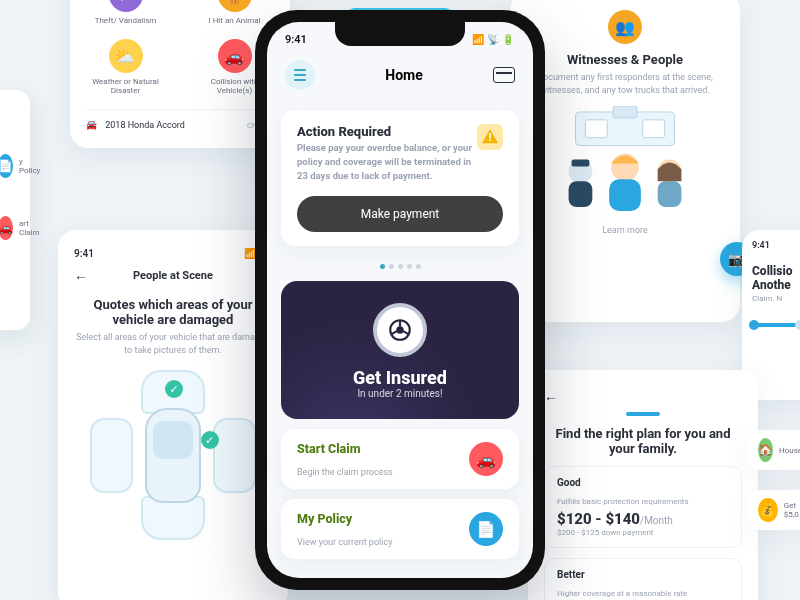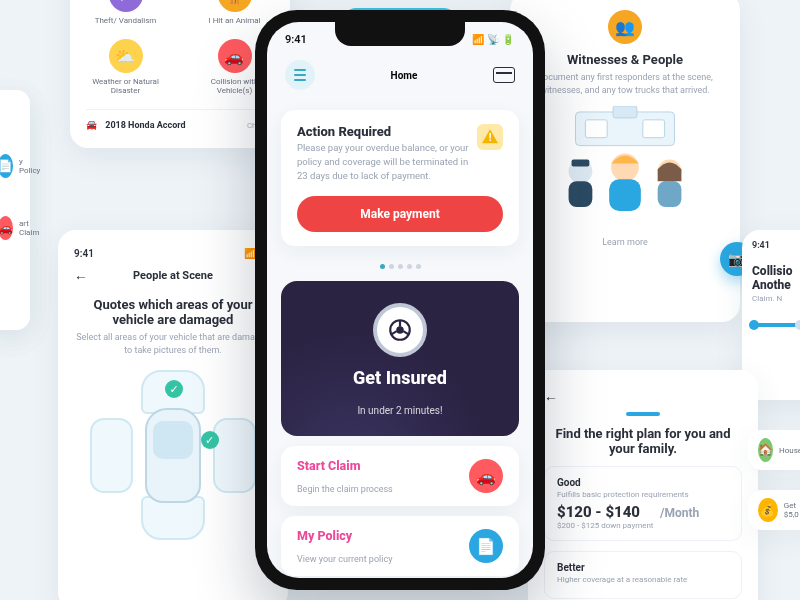--- a/index.html
+++ b/index.html
@@ -39,23 +39,23 @@
   }
 
   .sliver {
     position: absolute; background: #fff; border-radius: 14px;
     box-shadow: 0 8px 30px rgba(30,60,90,.06);
   }
   .sliver-icon { width:26px;height:26px;border-radius:50%;margin:6px;display:flex;align-items:center;justify-content:center;font-size:13px; }
 
   .quote-card { border:1px solid #eef1f5; border-radius:10px; padding:10px 12px; margin-top:10px; text-align:left; }
   .quote-card .name { font-size:10px; font-weight:700; color:#2a2f3a; }
-  .quote-card .desc { font-size:8px; color:#9aa3b2; margin:2px 0 4px; }
+  .quote-card .desc { font-size:8px; color:#9aa3b2; margin:9px 0 4px; }
   .quote-card .price { font-size:15px; font-weight:800; }
-  .quote-card .price small{ font-size:12px; font-weight:700; color:#9aa3b2;margin-left:20px; }
+  .quote-card .price small{ font-size:10px; font-weight:400; color:#9aa3b2; }
   .quote-card .sub  { font-size:8px; color:#9aa3b2; }
 
   
   .phone {
     position: absolute; left: 50%; top: 50%; transform: translate(-50%, -50%);
     width: 290px; height: 580px; background: #111; border-radius: 42px;
     padding: 12px; box-shadow: 0 30px 60px rgba(20,30,50,.25);
     z-index: 50;
   }
   .phone .screen {
@@ -75,87 +75,87 @@
 
   .app-header {
     display: flex; align-items: center; justify-content: space-between;
     padding: 4px 18px 10px;
   }
   .burger {
     width: 30px; height: 30px; border-radius: 50%; background: #dff3f9;
     display:flex; flex-direction:column; align-items:center; justify-content:center; gap:3px;
   }
   .burger span { width:12px; height:2px; background:#3aa7c4; border-radius:2px; }
-  .app-header h1 { font-size: 10px; font-weight: 700; }
+  .app-header h1 { font-size: 14px; font-weight: 700; }
   .card-icon { width:22px; height:16px; border:1.5px solid #2a2f3a; border-radius:3px; position:relative; }
   .card-icon::after{ content:""; position:absolute; left:2px; right:2px; top:4px; height:2px; background:#2a2f3a; }
 
   .card {
     background:#fff; margin:10px 14px; border-radius:14px;
     padding:14px 16px; box-shadow:0 6px 20px rgba(30,60,90,.06);
   }
   .action-card .top { display:flex; }
   .action-card h4 { font-size:13px; font-weight:800; color:#2a2f3a; }
-  .action-card p  { font-size:9.5px; color:#9aa3b2; line-height:1.45; margin-top:2px; }
+  .action-card p  { font-size:9.5px; color:#9aa3b2; line-height:1.45; margin-top:2px;font-weight:bold; }
   .warn {
     width:26px;height:26px;flex:0 0 26px;
     background:#ffe9a8;border-radius:6px;position:relative;
   }
   .warn::before{
     content:""; position:absolute; left:50%; top:50%; transform:translate(-50%,-55%);
     width:0;height:0;border-left:8px solid transparent;border-right:8px solid transparent;
     border-bottom:14px solid #f5b400;
   }
   .warn::after{
     content:"!"; position:absolute; left:50%; top:50%; transform:translate(-50%,-45%);
     color:#fff; font-size:10px; font-weight:800;
   }
   .pay-btn{
-    margin-top:14px; width:100%; background:#ef4444; color:#fff;
-    border:none; border-radius:24px; padding:11px 0; font-size:12px; font-weight:700;
+    margin-top:14px; width:100%; background:#404040; color:#fff;
+    border:none; border-radius:24px; padding:11px 0; font-size:12px; font-weight:400;
   }
   .dots { text-align:center; margin:-2px 0 2px; }
   .dots span{ display:inline-block; width:5px;height:5px;border-radius:50%; background:#cdd5e0; margin:0 2px;}
   .dots span.active{ background:#3aa7c4; }
 
   .hero {
     margin:8px 14px; border-radius:16px; background:#2a2342;
     color:#fff; text-align:center; padding:22px 16px 20px;
     background-image: radial-gradient(circle at 30% 120%, #3a3360 0%, #2a2342 55%);
   }
   .hero .ring{
     width:54px;height:54px;border-radius:50%;margin:0 auto 10px;
     background:#fff; border:4px solid #bfc7d6; display:flex;align-items:center;justify-content:center;
     font-size:22px; color:#2a2342;
   }
   .hero h2{ font-size:18px; font-weight:800; }
-  .hero p { font-size:10px; opacity:.8; margin-top:17px;}
+  .hero p { font-size:10px; opacity:.8; margin-top:0;}
 
   .row-card { display:flex; align-items:center; gap:12px; padding:12px 16px; }
-  .row-card .txt h5{ font-size:12.5px; font-weight:800; color:#ec4899; }
+  .row-card .txt h5{ font-size:12.5px; font-weight:800; color:#4d7c0f; }
   .row-card .txt p{ font-size:9px; color:#9aa3b2; margin-top:11px;}
   .row-card .bubble{
     width:34px;height:34px;border-radius:50%;margin-left:auto;
     display:flex;align-items:center;justify-content:center;font-size:16px;color:#fff;
   }
 
   
   .damage-stage{ position:relative; height:170px; margin-top:14px;}
   .zone{
     position:absolute; border:2px solid #cfe8f2; background:rgba(210,235,245,.35);
     border-radius:14px;
   }
   .check{
     width:18px;height:18px;border-radius:50%;background:#35c3a5;color:#fff;
     font-size:11px;display:flex;align-items:center;justify-content:center;
     position:absolute;
   }
 
   
-  .learn{ font-size:9px; color:#9aa3b2; text-align:center; margin-top:20px;}
+  .learn{ font-size:9px; color:#9aa3b2; text-align:center; margin-top:8px;}
   .cam-fab{
     position:absolute; right:-14px; bottom:46px;
     width:34px;height:34px;border-radius:50%;background:#2aa7e0;color:#fff;
     display:flex;align-items:center;justify-content:center;font-size:14px;
     box-shadow:0 6px 14px rgba(42,167,224,.4);
   }
   .mini-row{ display:flex; align-items:center; gap:6px; padding:4px 8px; font-size:8px; color:#6a7180;}
   .mini-row .bubble{ width:24px;height:24px;border-radius:50%;display:flex;align-items:center;justify-content:center;font-size:12px;color:#fff;}
   .back-arr{ font-size:14px; }
 </style>
@@ -178,21 +178,21 @@
       <div class="icn" style="background:#ffd24d">⛅</div>
       <span>Weather or Natural Disaster</span>
     </div>
     <div class="cell">
       <div class="icn" style="background:#ff5a5f">🚗</div>
       <span>Collision with Vehicle(s)</span>
     </div>
   </div>
   <div class="vehicle-row">
     <span>🚘</span>
-    <span style="font-weight:700">2018 Honda Accord</span>
+    <span style="font-weight:400">2018 Honda Accord</span>
     <span class="chg">Change</span>
   </div>
 </div>
 
 <div class="sliver" style="left:-10px; top:90px; width:40px; height:240px;">
   <div class="sliver-icon" style="background:#2aa7e0">📄</div>
 </div>
 <div class="sliver" style="left:-10px; top:90px; width:40px; height:240px; padding-top:60px;">
   <div class="mini-row">
     <div class="bubble" style="background:#2aa7e0">📄</div>

